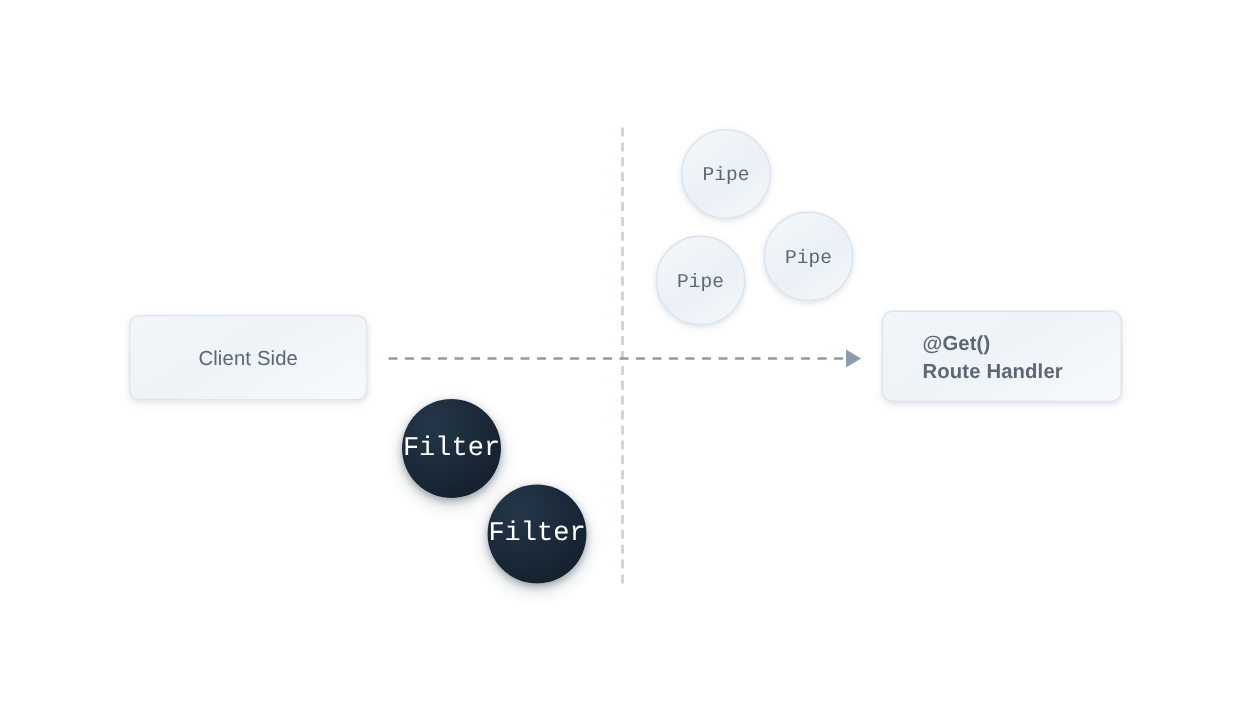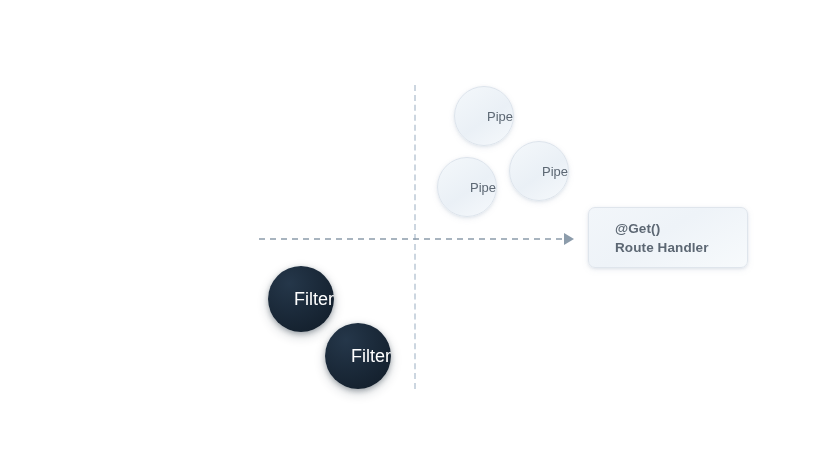--- a/index.html
+++ b/index.html
@@ -59,21 +59,22 @@
     line-height: 19px;
   }
 
   
   .circle {
     position: absolute;
     box-sizing: border-box;
     border-radius: 50%;
     display: flex;
     align-items: center;
-    justify-content: flex-end;
+    justify-content: center;
+    font-family: Liberation Mono, monospace;
   }
   .pipe {
     border: 1px solid #dde4ec;
     background: linear-gradient(145deg, #f4f8fb 0%, #eaf0f6 55%, #f6f9fc 100%);
     box-shadow: 0 1px 3px rgba(120, 140, 165, 0.16),
                 0 2px 6px rgba(120, 140, 165, 0.10);
   }
   .pipe .circle-text {
     color: #5c6773;
     font-size: 13px;
@@ -124,20 +125,23 @@
 
 <div id="canvas">
 
   <div id="line-vertical"></div>
 
   <svg id="arrow-svg" width="320" height="22" viewBox="0 0 320 22">
     <line x1="1" y1="11" x2="306" y2="11" stroke="#8c9cab" stroke-width="1.6" stroke-dasharray="6 5"></line>
     <polygon points="306,5 316,11 306,17" fill="#8c9cab"></polygon>
   </svg>
 
+  <div class="node-box" id="box-client">
+    <span class="box-text">Client Side</span>
+  </div>
 
   <div class="node-box" id="box-route">
     <span class="box-text">@Get()
 Route Handler</span>
   </div>
 
   <div class="circle pipe" id="pipe-1">
     <span class="circle-text">Pipe</span>
   </div>
   <div class="circle pipe" id="pipe-2">

